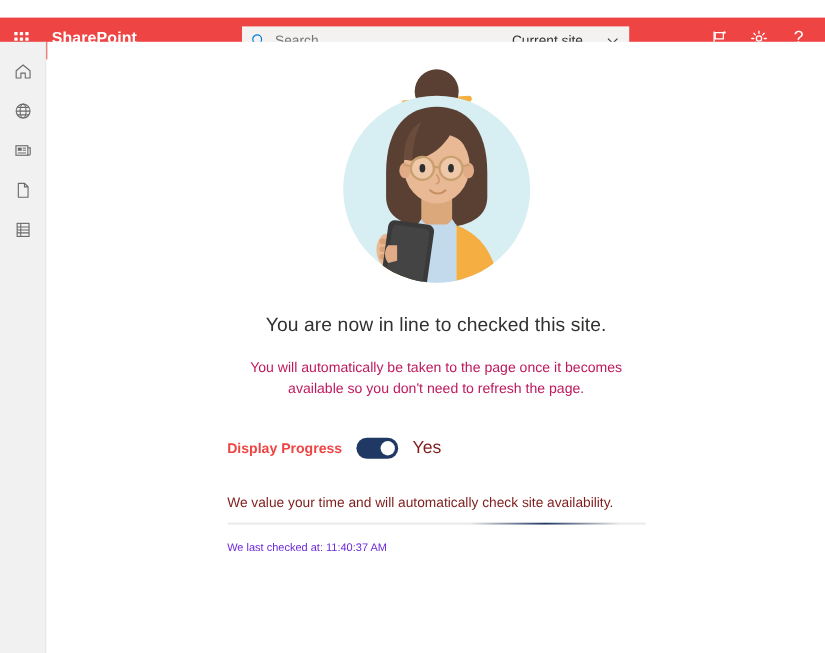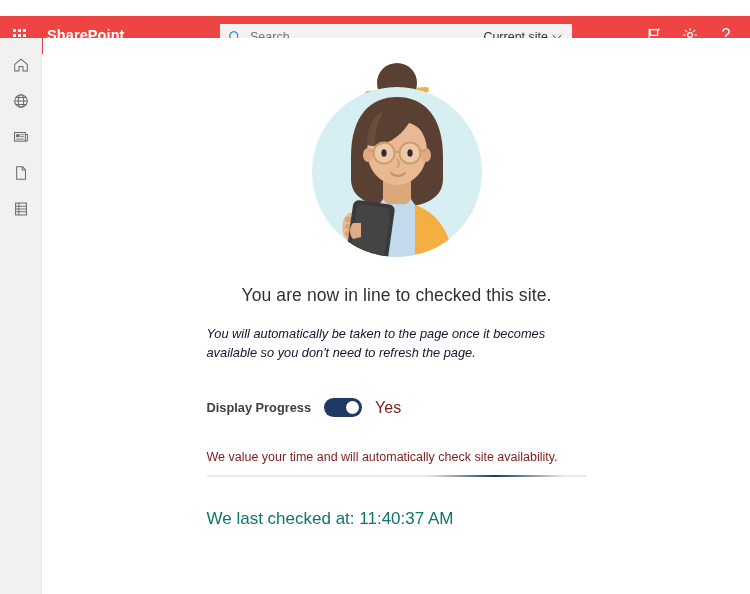--- a/index.html
+++ b/index.html
@@ -44,21 +44,21 @@
     display: flex; align-items: center; justify-content: center;
   }
   .search-icon { width: 30px; display:flex; align-items:center; justify-content:center; color:#0078d4; }
   .search-input {
     flex: 1; border: none; outline: none; background: transparent;
     font-family: "Liberation Sans", sans-serif; font-size: 12.5px; color: #323130;
     padding: 0; height: 24px;
   }
   .search-input::placeholder { color: #757575; }
   .search-scope {
-    display:flex; align-items:center; gap:4px;
+    display:flex; align-items:center; gap:22px;
     font-size: 12.5px; color: #323130;
     padding-right: 10px; white-space: nowrap; cursor: pointer;
   }
   .chev { display:block; }
 
   .suite-actions {
     position: absolute; right: 6px; top: 0; height: 38px;
     display: flex; align-items: center;
   }
   .suite-btn {
@@ -93,30 +93,30 @@
   .illus { margin-top: 9px; width: 220px; height: 230px; position: relative; }
   .illus svg { display:block; }
 
   .headline {
     margin-top: 8px;
     font-size: 17.5px; color: #323130; font-weight: normal;
     text-align: center; letter-spacing: .1px;
   }
   .subline {
     margin-top: 18px;
-    font-size: 12.8px; color: #0f172a; line-height: 1.5;
-    text-align: left; width: 380px; font-style: italic;
+    font-size: 12.8px; color: #be185d; line-height: 1.5;
+    text-align: center; width: 380px;
   }
 
   .toggle-row {
     margin-top: 36px;
     width: 380px;
     display: flex; align-items: center; gap: 13px;
   }
-  .toggle-label { font-size: 12.8px; color: #404040; font-weight: bold; white-space: nowrap; }
+  .toggle-label { font-size: 12.8px; color: #ef4444; font-weight: bold; white-space: nowrap; }
   .switch {
     width: 38px; height: 19px; border-radius: 10px;
     background: #1f3864; position: relative; cursor: pointer; flex: none;
   }
   .switch .knob {
     position: absolute; top: 3px; right: 3px;
     width: 13px; height: 13px; border-radius: 50%;
     background: #ffffff;
   }
   .toggle-state { font-size: 16px; color: #7f1d1d; }
@@ -129,21 +129,21 @@
     width: 380px; height: 2px;
     background: #edebe9;
     position: relative; overflow: hidden;
   }
   .progress-seg {
     position: absolute; top: 0; left: 58%;
     width: 36%; height: 2px;
     background: linear-gradient(to right, rgba(31,56,100,0) 0%, #1f3864 50%, rgba(31,56,100,0) 100%);
   }
 
-  .lastchecked { margin-top: 32px; font-size: 17px; color: #0f766e; }
+  .lastchecked { margin-top: 16px; font-size: 10px; color: #6d28d9; }
 </style>
 </head>
 <body>
 
 <div class="app">
 
   <div class="suite-bar">
 
     <div class="waffle">
       <div class="waffle-grid">

